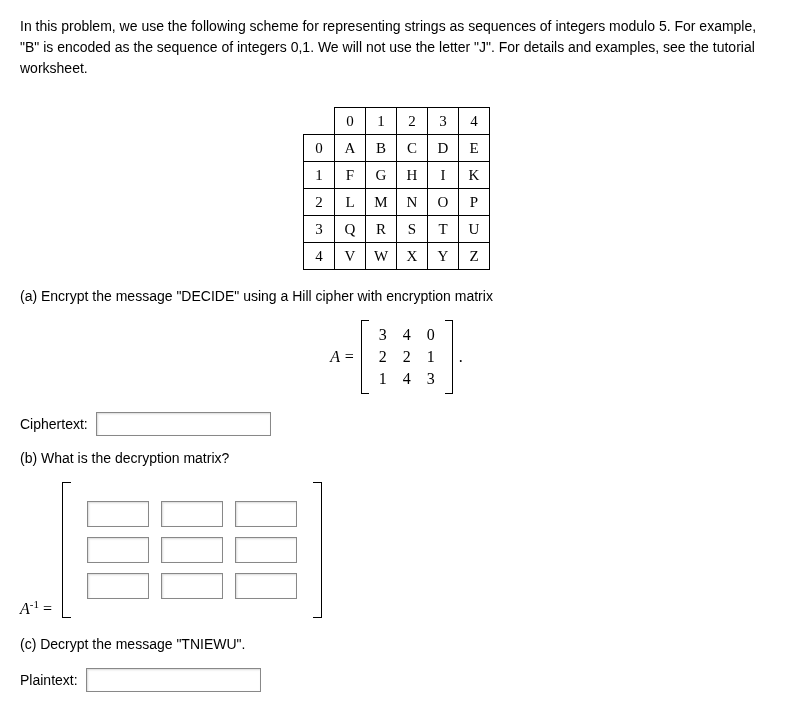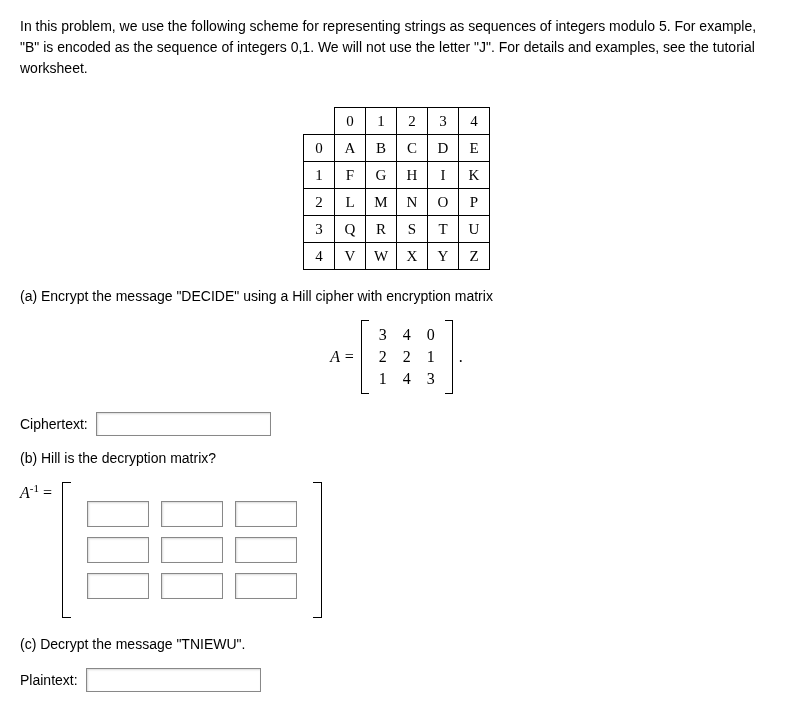--- a/index.html
+++ b/index.html
@@ -90,21 +90,21 @@
     border: 1px solid #888;
     background: #fff;
     height: 22px;
     width: 165px;
     box-shadow: inset 1px 1px 2px rgba(0,0,0,0.15);
     padding: 0 4px;
     font-size: 13px;
   }
   .inv-block {
     display: flex;
-    align-items: flex-start;
+    align-items: flex-end;
     gap: 10px;
     margin: 10px 0 18px 0;
   }
   .inv-label {
     font-family: "Times New Roman", serif;
     font-size: 16px;
     font-style: italic;
   }
   .inv-label sup {
     font-style: normal;
@@ -236,21 +236,21 @@
     </span>
     <span>.</span>
   </span>
 </div>
 
 <div class="field-row">
   <span>Ciphertext:</span>
   <input type="text" class="text-input" style="">
 </div>
 
-<div class="part">(b) Hill is the decryption matrix?</div>
+<div class="part">(b) What is the decryption matrix?</div>
 
 <div class="inv-block">
   <span class="inv-label">
     <span>A</span><sup>-1</sup><span style="font-style:normal;"> =</span>
   </span>
   <span class="big-matrix">
     <table>
       <tbody>
           <tr>
         <td><input type="text" class="cell-input" style=""></td>

